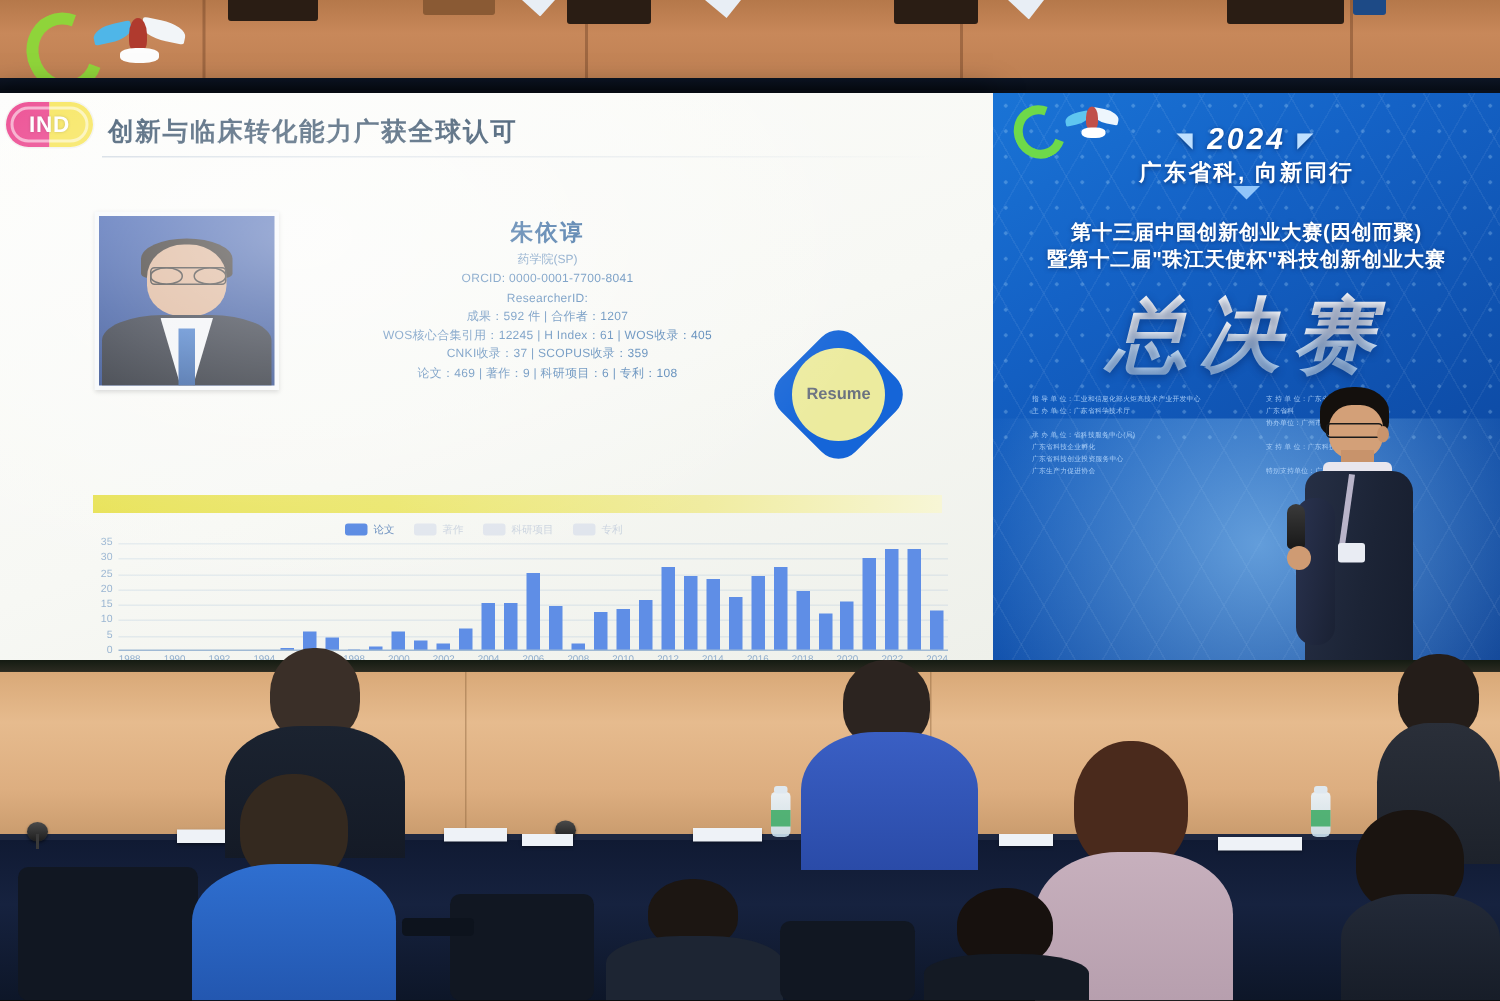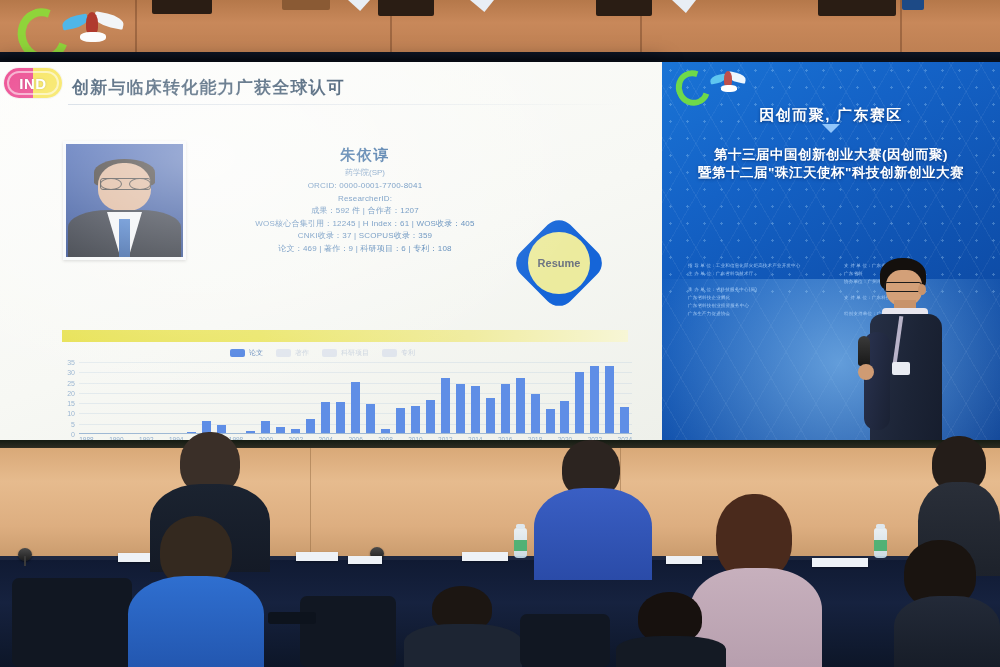--- a/index.html
+++ b/index.html
@@ -466,24 +466,30 @@
     <div class="blogo blogo-c">
       <div style="position:absolute;left:0;top:0;width:22px;height:24px;border:6px solid #6ed94a;border-radius:50%;border-right-color:transparent;transform:rotate(-25deg);"></div>
     </div>
     <div class="blogo blogo-w">
       <div style="position:absolute;left:0;top:5px;width:16px;height:8px;background:#5fc6f0;border-radius:60% 10% 60% 10%;transform:rotate(-12deg);"></div>
       <div style="position:absolute;right:0;top:3px;width:18px;height:9px;background:#eef6fd;border-radius:10% 60% 10% 60%;transform:rotate(12deg);"></div>
       <div style="position:absolute;left:14px;top:1px;width:8px;height:15px;background:#c0504a;border-radius:50% 50% 30% 30%;"></div>
       <div style="position:absolute;left:11px;top:15px;width:16px;height:7px;background:#fff;border-radius:40%;"></div>
     </div>
 
-    <div class="b-slogan">因创而聚, 广东赛区</div>
+    <div class="b-year">
+      <span class="chev">◥</span>
+      <span>2024</span>
+      <span class="chev">◤</span>
+    </div>
+    <div class="b-slogan">广东省科, 向新同行</div>
     <div class="b-arrow"></div>
     <div class="b-l1">第十三届中国创新创业大赛(因创而聚)</div>
     <div class="b-l2">暨第十二届"珠江天使杯"科技创新创业大赛</div>
+    <div class="b-main">总决赛</div>
     <div class="b-spons left" style="white-space:pre-line;">指 导 单 位：工业和信息化部火炬高技术产业开发中心
 主 办 单 位：广东省科学技术厅
 
 承 办 单 位：省科技服务中心(局)
 广东省科技企业孵化
 广东省科技创业投资服务中心
 广东生产力促进协会</div>
     <div class="b-spons right" style="white-space:pre-line;">支 持 单 位：广东省科技厅
 广东省科
 协办单位：广州市科技局

